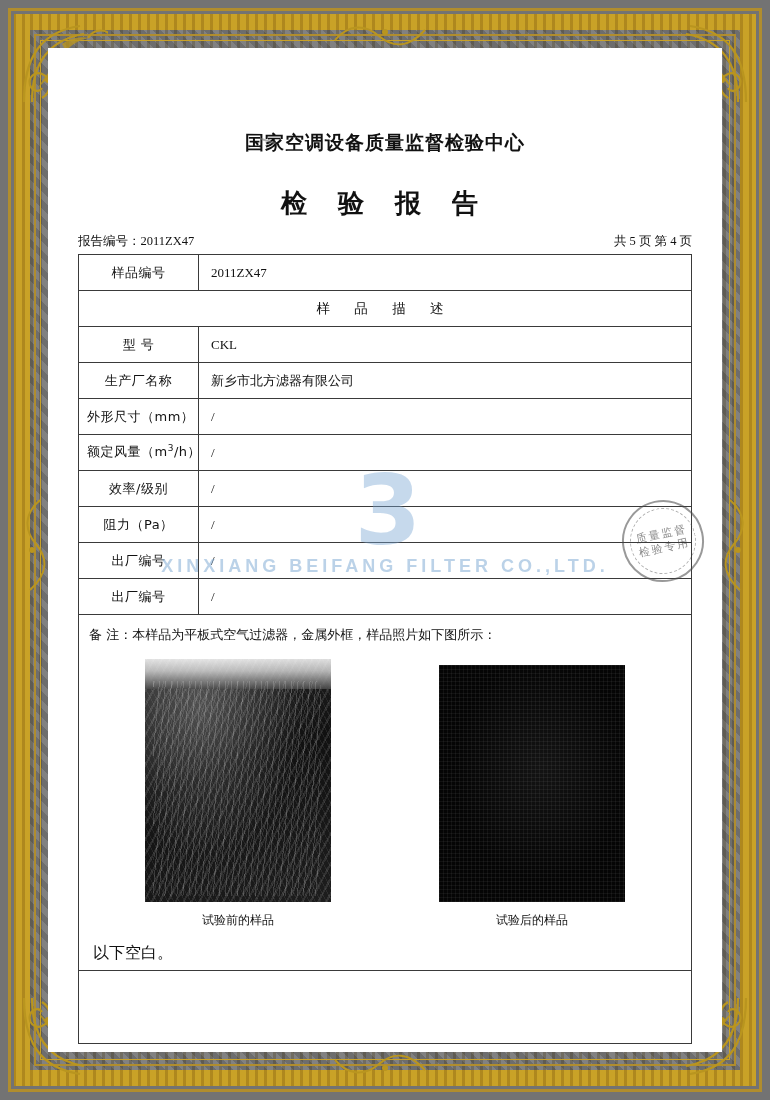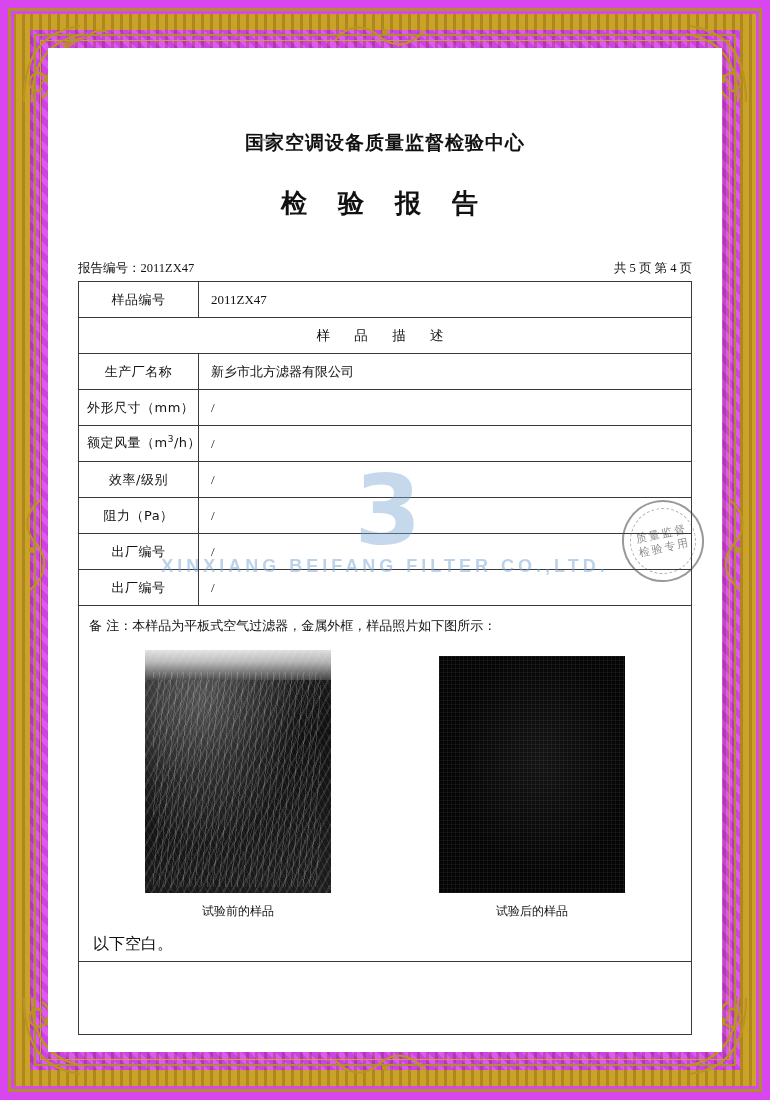--- a/index.html
+++ b/index.html
@@ -12,21 +12,21 @@
     height: 1100px;
     font-family: "Liberation Serif", serif;
     overflow: hidden;
   }
 
   
   .page {
     position: relative;
     width: 770px;
     height: 1100px;
-    background: #d946ef;
+    background: #737373;
     box-sizing: border-box;
   }
   .border-outer {
     position: absolute;
     left: 8px; top: 8px; right: 8px; bottom: 8px;
     border: 3px solid #b08d2e;
     box-sizing: border-box;
   }
   .border-band {
     position: absolute;
@@ -115,21 +115,21 @@
     color: #111;
     margin-top: 30px;
   }
 
   .meta-row {
     display: flex;
     justify-content: space-between;
     align-items: flex-end;
     font-size: 12.5px;
     color: #111;
-    margin: 39px 30px 4px 30px;
+    margin: 12px 30px 4px 30px;
     font-family: "Liberation Serif", serif;
   }
   .meta-left { white-space: nowrap; }
   .meta-right { white-space: nowrap; }
 
   
   .report-table {
     margin: 0 30px;
     border: 1px solid #0c4a6e;
     border-collapse: collapse;
@@ -421,20 +421,24 @@
         </colgroup>
       <tbody>
         <tr>
           <td class="label">样品编号</td>
           <td class="value">2011ZX47</td>
         </tr>
         <tr>
           <td class="section-head" colspan="2">样 品 描 述</td>
         </tr>
 
+        <tr>
+          <td class="label">型  号</td>
+          <td class="value">CKL</td>
+        </tr>
         <tr>
           <td class="label">生产厂名称</td>
           <td class="value">新乡市北方滤器有限公司</td>
         </tr>
         <tr>
           <td class="label">外形尺寸（mm）</td>
           <td class="value">/</td>
         </tr>
         <tr>
           <td class="label">额定风量（m<span class="sup">3</span>/h）</td>

